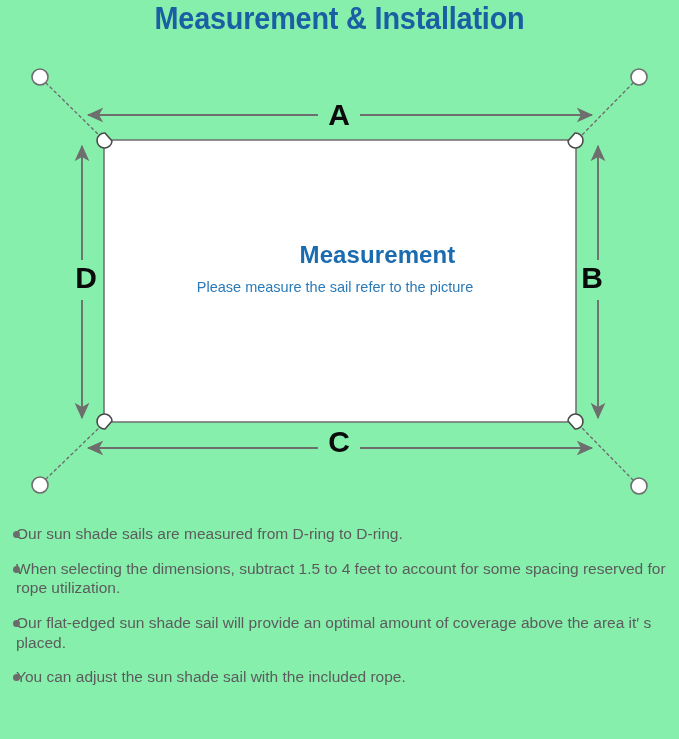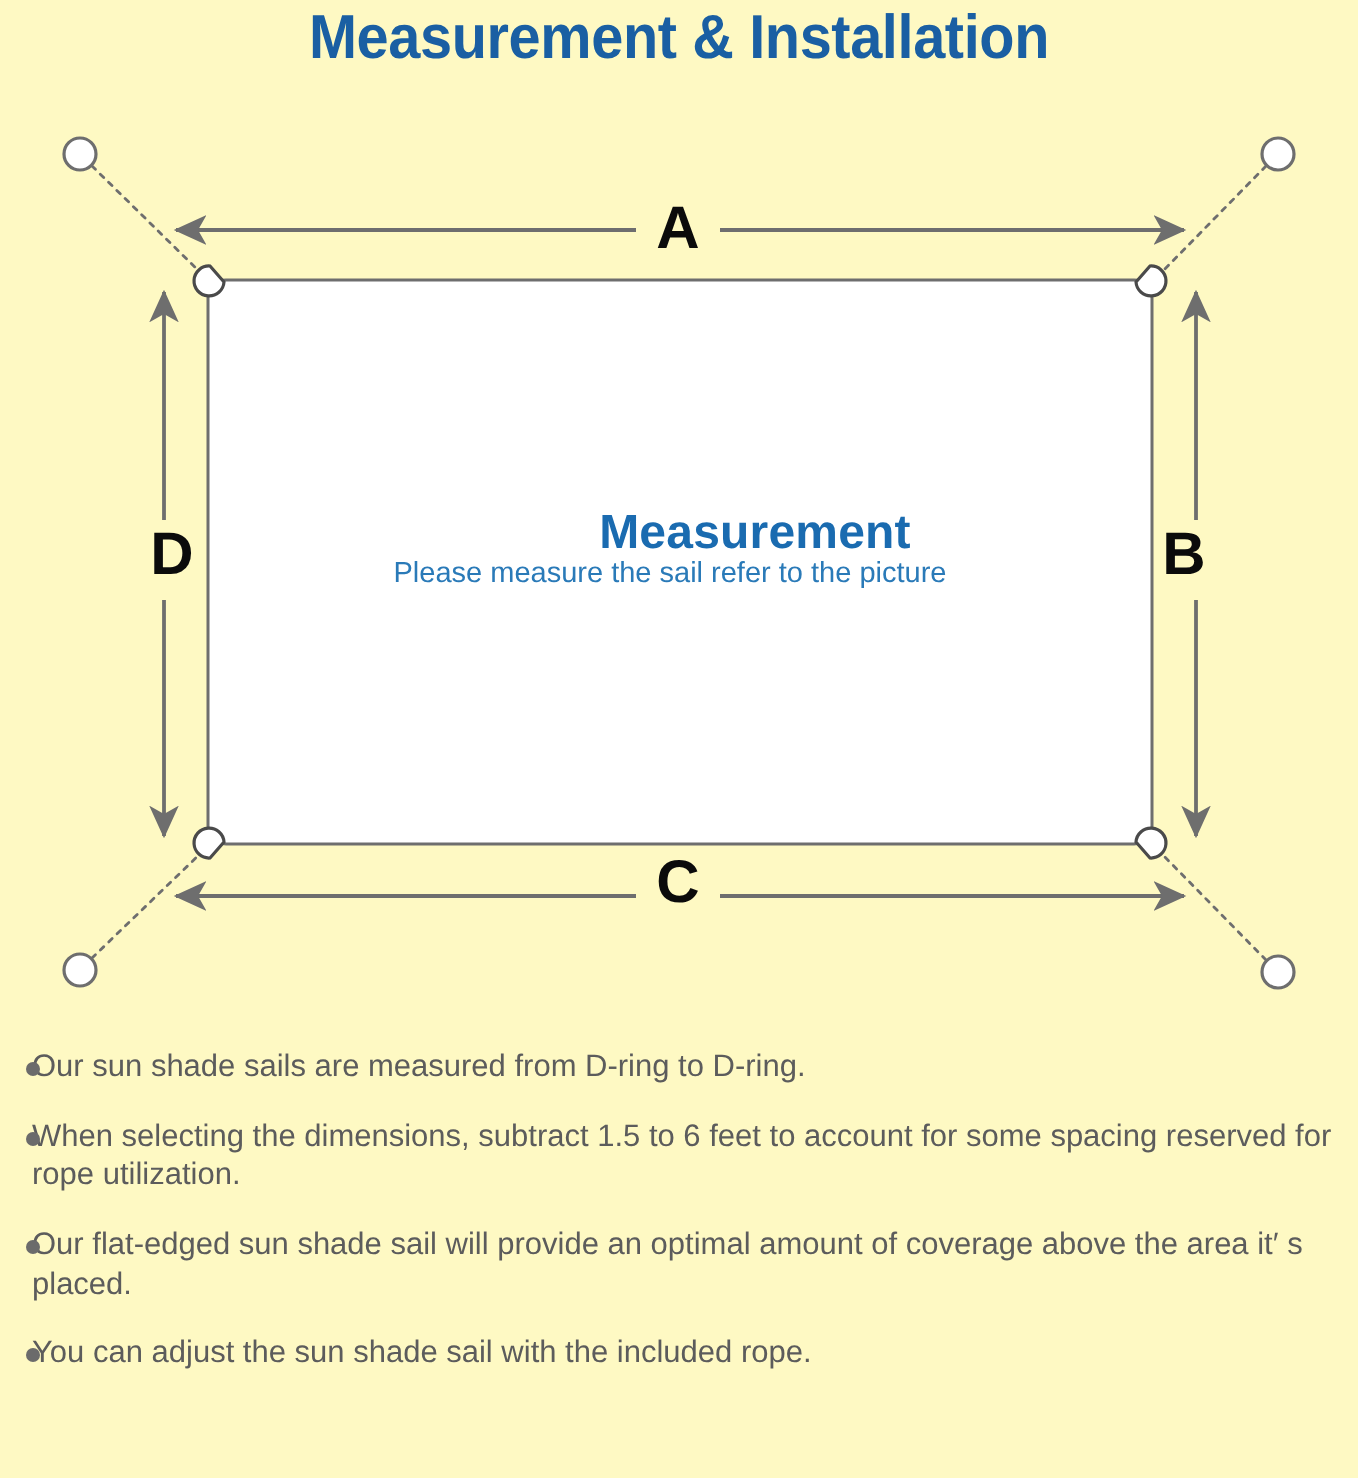--- a/index.html
+++ b/index.html
@@ -15,21 +15,21 @@
     font-family: "Liberation Sans", "DejaVu Sans", sans-serif;
     overflow: hidden;
     color: #595959;
   }
 
   #page {
     position: absolute;
     left: 0; top: 0;
     width: 679px;
     height: 739px;
-    background: #fef9c3;
+    background: #86efac;
   }
 
   
   .title {
     position: absolute;
     left: 0;
     top: 1px;
     width: 679px;
     text-align: center;
     font-size: 31px;
@@ -65,21 +65,21 @@
     text-align: center;
   }
   #label-A { left: 319px; top:  52px; width: 40px; }
   #label-C { left: 319px; top: 379px; width: 40px; }
   #label-B { left: 572px; top: 215px; width: 40px; }
   #label-D { left:  66px; top: 215px; width: 40px; }
 
   .center-title {
     position: absolute;
     left: 104px;
-    top: 205px;
+    top: 193px;
     width: 547px;
     text-align: center;
     font-size: 24px;
     font-weight: bold;
     color: #1a6bb0;
     font-family: "Liberation Sans", "DejaVu Sans", sans-serif;
     letter-spacing: 0.1px;
   }
   .center-sub {
     position: absolute;
@@ -194,21 +194,21 @@
     <div class="center-sub">Please measure the sail refer to the picture</div>
   </div>
 
   <div class="notes">
     <div class="note-item">
       <span class="bullet"></span>
       <span class="note-text">Our sun shade sails are measured from D-ring to D-ring.</span>
     </div>
     <div class="note-item">
       <span class="bullet"></span>
-      <span class="note-text">When selecting the dimensions, subtract 1.5 to 6 feet to account for some spacing reserved for rope utilization.</span>
+      <span class="note-text">When selecting the dimensions, subtract 1.5 to 4 feet to account for some spacing reserved for rope utilization.</span>
     </div>
     <div class="note-item">
       <span class="bullet"></span>
       <span class="note-text">Our flat-edged sun shade sail will provide an optimal amount of coverage above the area it′ s placed.</span>
     </div>
     <div class="note-item">
       <span class="bullet"></span>
       <span class="note-text">You can adjust the sun shade sail with the included rope.</span>
     </div>
   </div>

